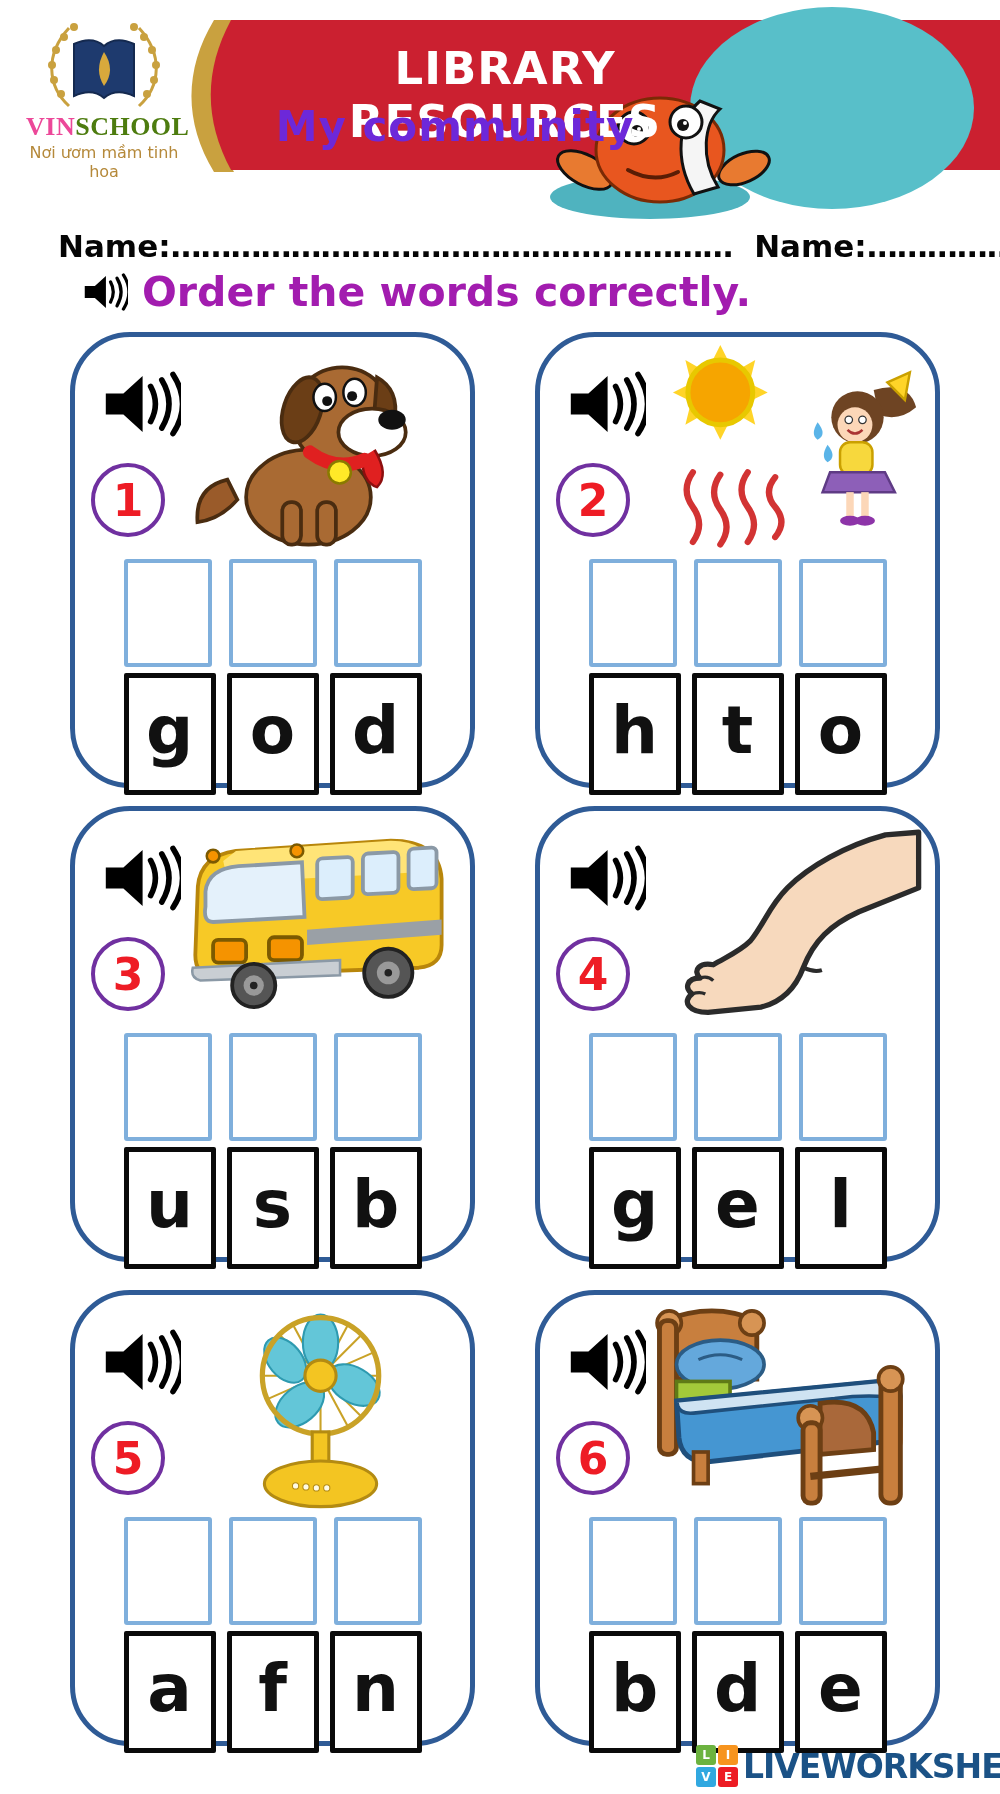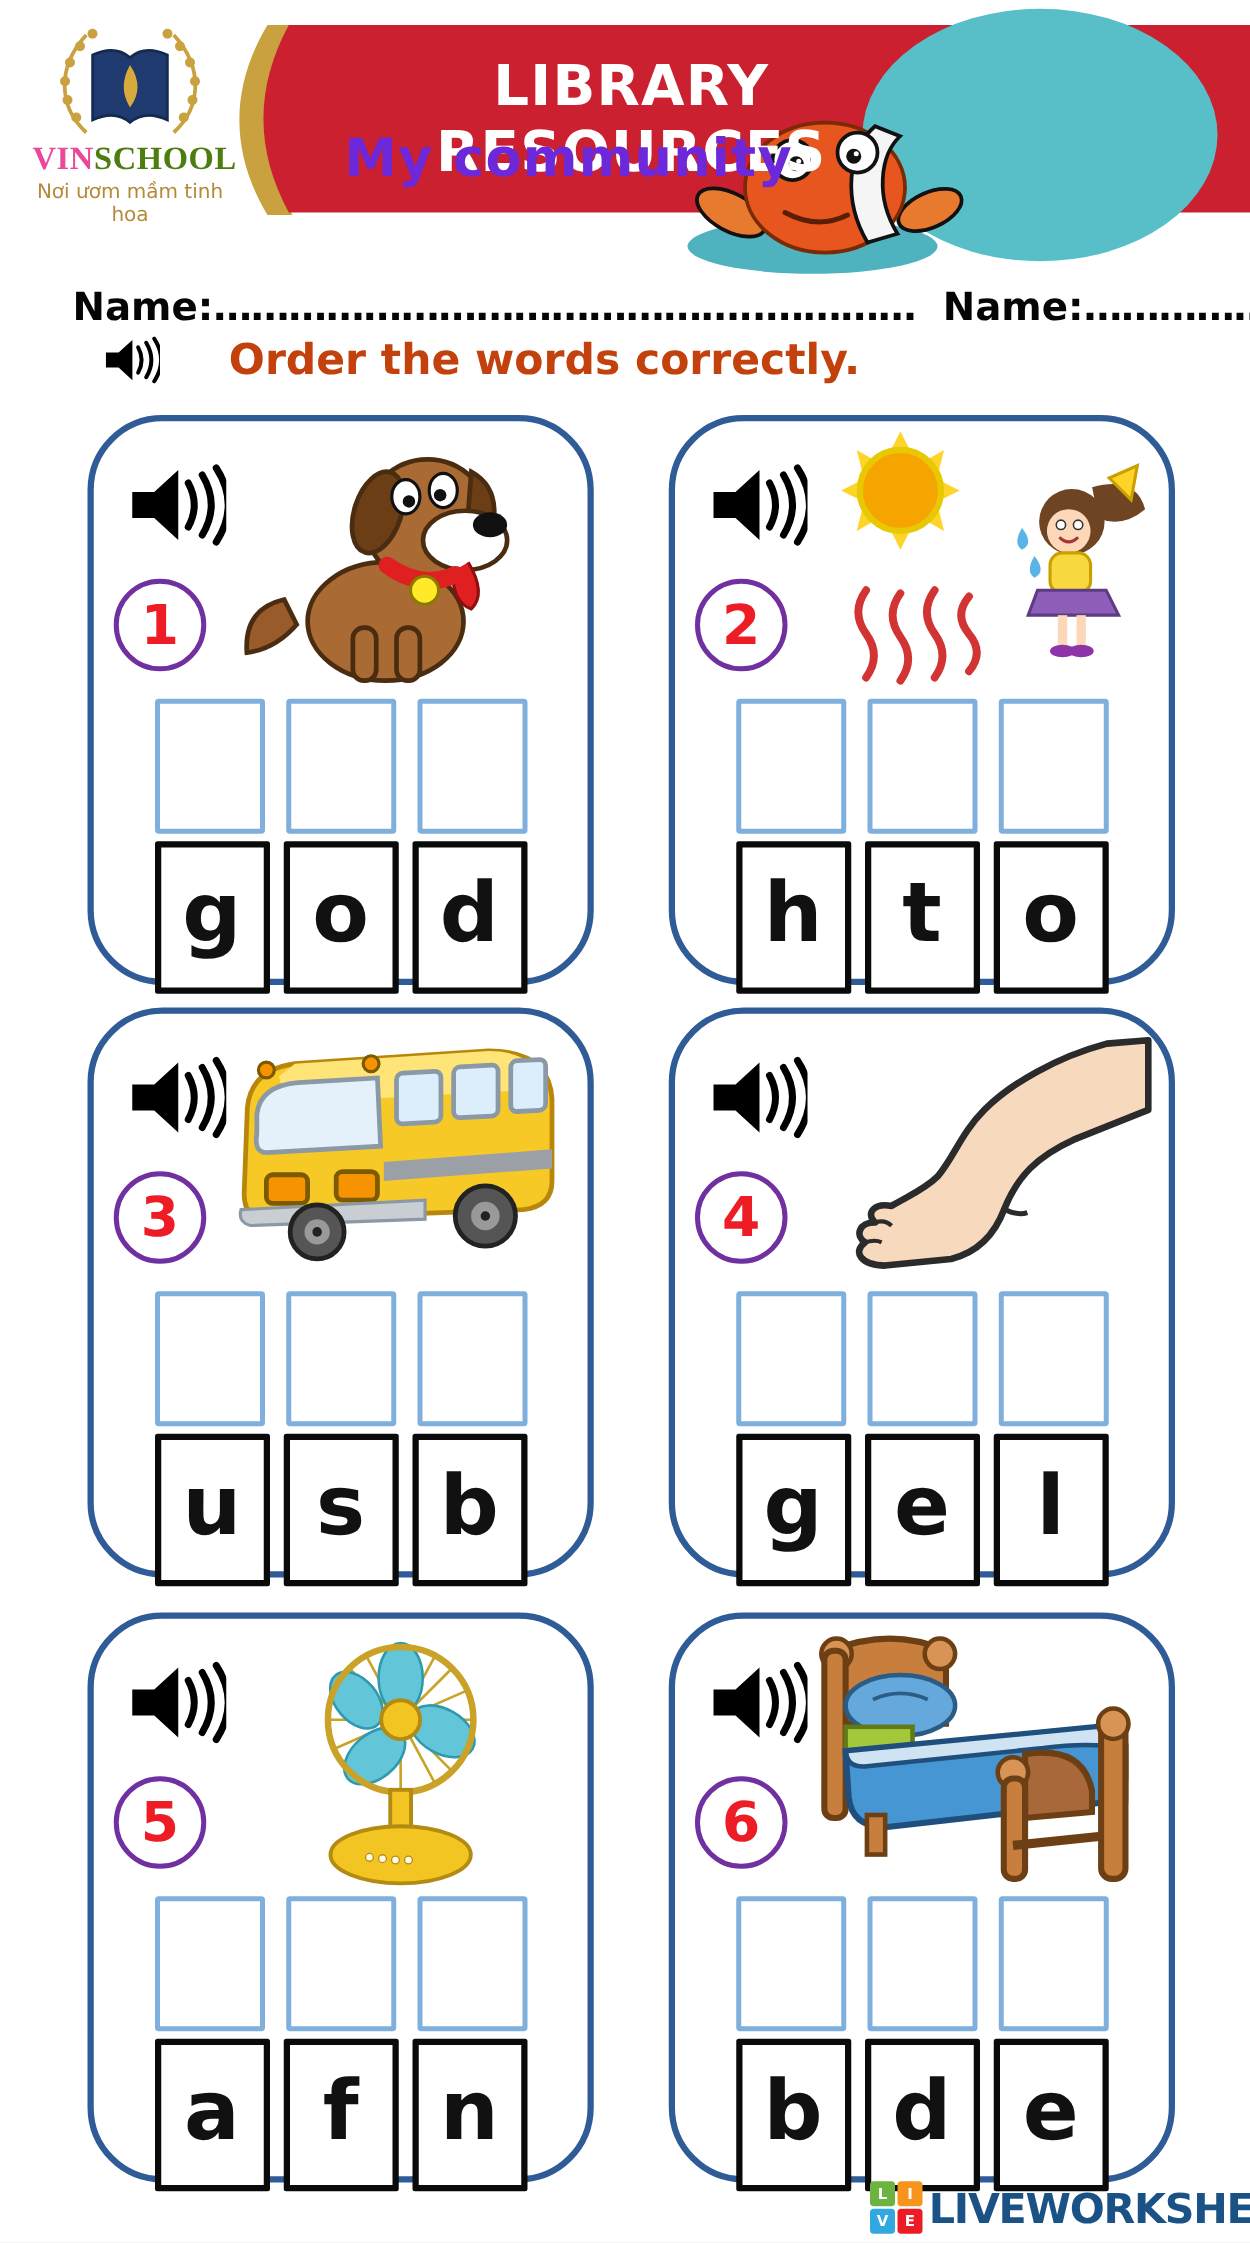--- a/index.html
+++ b/index.html
@@ -17,21 +17,21 @@
   .hdr-t1{position:absolute;left:240px;top:42px;width:530px;text-align:center;
           color:#fff;font-size:45px;font-weight:bold;letter-spacing:1px;}
   .hdr-t2{position:absolute;left:235px;top:102px;width:440px;text-align:center;
           color:#6d28d9;font-size:42px;font-weight:bold;letter-spacing:1px;}
 
   
   .nameline{position:absolute;left:58px;top:228px;font-size:31px;font-weight:bold;color:#050505;white-space:nowrap;}
   .dots{letter-spacing:-1px;}
   .class-gap{display:inline-block;width:22px;}
   .instruction{position:absolute;left:82px;top:268px;display:flex;align-items:center;gap:14px;}
-  .instruction .txt{font-size:34px;font-weight:bold;color:#c2410c;margin-left:41px;}
+  .instruction .txt{font-size:41px;font-weight:bold;color:#a21caf;}
 
   
   .card{position:absolute;width:405px;height:456px;background:#fff;
         border:5px solid #2f5b96;border-radius:60px;box-sizing:border-box;}
   .speaker{position:absolute;left:26px;top:34px;width:80px;height:66px;}
   .num{position:absolute;left:16px;top:126px;width:66px;height:66px;border:4px solid #7030a0;
        border-radius:50%;display:flex;align-items:center;justify-content:center;
        font-size:44px;font-weight:bold;color:#ee1c25;background:#fff;}
   .art{position:absolute;left:100px;top:8px;width:292px;height:212px;display:flex;
        align-items:center;justify-content:center;}

